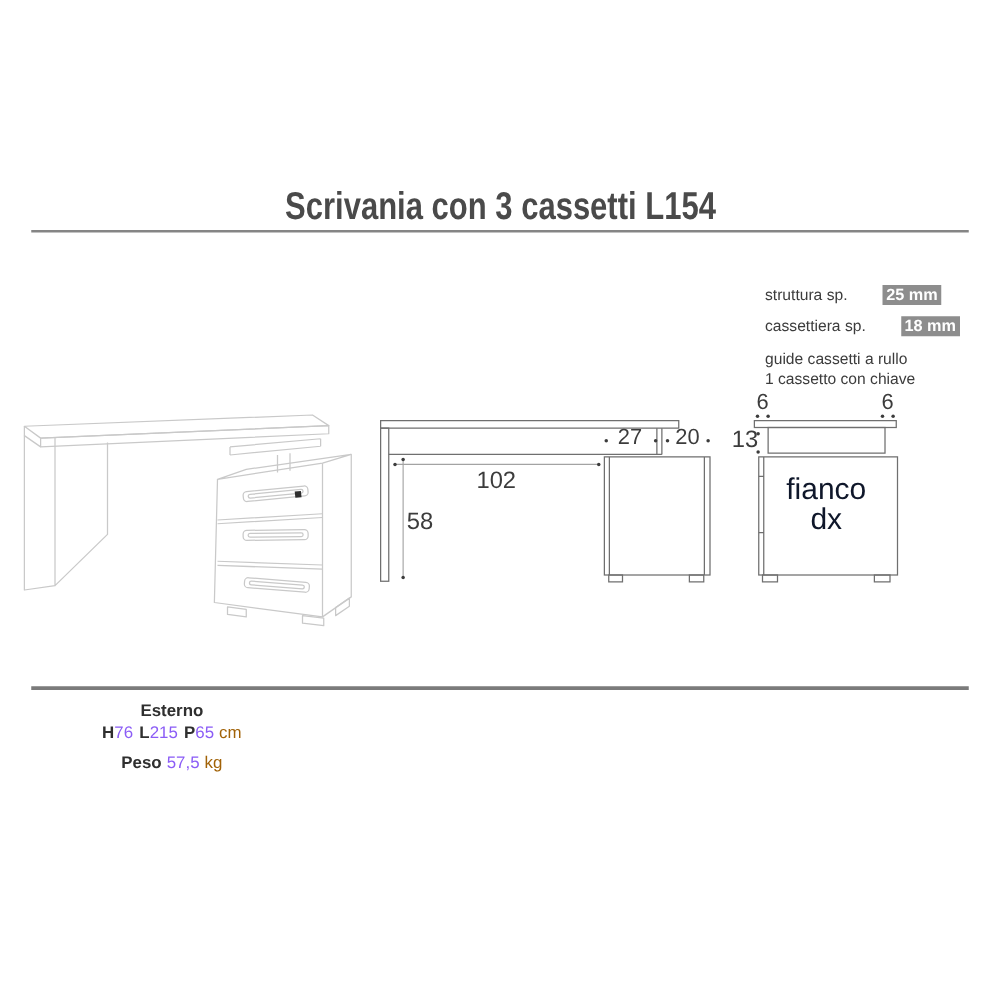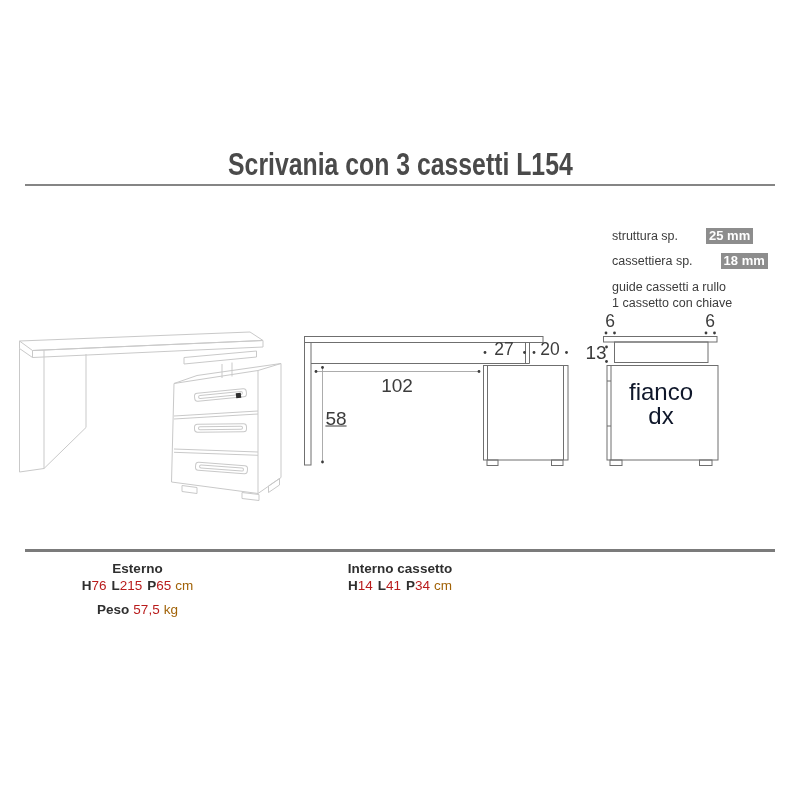--- a/index.html
+++ b/index.html
@@ -42,21 +42,21 @@
   }
 
   
   .foot-block{position:absolute;top:561px;text-align:center;color:#2f2f2f;}
   .foot-esterno{left:40px;width:195px;}
   .foot-interno{left:300px;width:200px;}
   .foot-title{font-size:13.5px;font-weight:bold;margin-bottom:2px;}
   .dims-line{font-size:13.5px;}
   .peso-line{font-size:13.5px;margin-top:9px;}
   .b{font-weight:bold;color:#2f2f2f;}
-  .v{color:#b91c1c;}
+  .v{color:#8b5cf6;}
   .u{color:#a16207;}
   .ml{margin-left:5px;}
   .mu{margin-left:4px;}
 </style>
 </head>
 <body>
 
 <div class="page">
 
   <div class="title-wrap">
@@ -151,41 +151,35 @@
       <circle cx="606" cy="333" r="1.4"></circle>
         <circle cx="614.5" cy="333" r="1.4"></circle>
       <circle cx="706" cy="333" r="1.4"></circle>
         <circle cx="714.5" cy="333" r="1.4"></circle>
       <circle cx="606.5" cy="347" r="1.4"></circle>
         <circle cx="606.5" cy="361.5" r="1.4"></circle>
     </g>
   </svg>
 
   <span class="dim dim-big" style="left:397px;top:385px;">102</span>
-  <span class="dim dim-big" style="left:336px;top:418px;text-decoration:underline;">58</span>
+  <span class="dim dim-big" style="left:336px;top:418px;">58</span>
   <span class="dim" style="left:504px;top:350px;">27</span>
   <span class="dim" style="left:550px;top:350px;">20</span>
   <span class="dim" style="left:610px;top:322px;">6</span>
   <span class="dim" style="left:710px;top:322px;">6</span>
   <span class="dim dim-big" style="left:596px;top:352px;">13</span>
   <span class="panel-label" style="left:661px;top:404px;">fianco
 dx</span>
 
   <div class="rule rule-footer"></div>
 
   <div class="foot-block foot-esterno">
     <div class="foot-title">Esterno</div>
     <div class="dims-line">
       <span class="b">H</span><span class="v">76</span><span class="b ml">L</span><span class="v">215</span><span class="b ml">P</span><span class="v">65</span><span class="u mu">cm</span>
     </div>
     <div class="peso-line">
       <span class="b">Peso</span><span class="v mu">57,5</span><span class="u mu">kg</span>
     </div>
   </div>
 
-  <div class="foot-block foot-interno">
-    <div class="foot-title">Interno cassetto</div>
-    <div class="dims-line">
-      <span class="b">H</span><span class="v">14</span><span class="b ml">L</span><span class="v">41</span><span class="b ml">P</span><span class="v">34</span><span class="u mu">cm</span>
-    </div>
-  </div>
 
 </div>
 
 </body></html>

